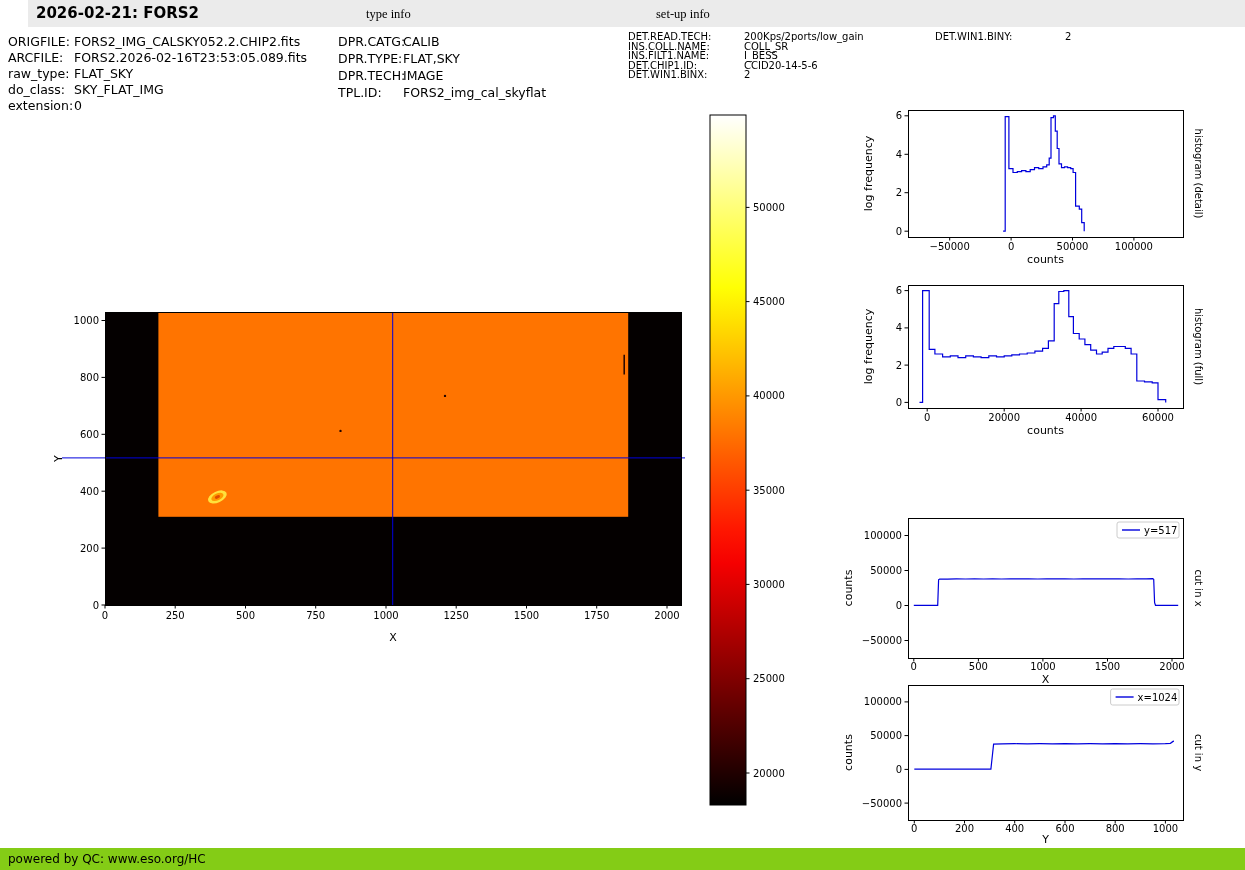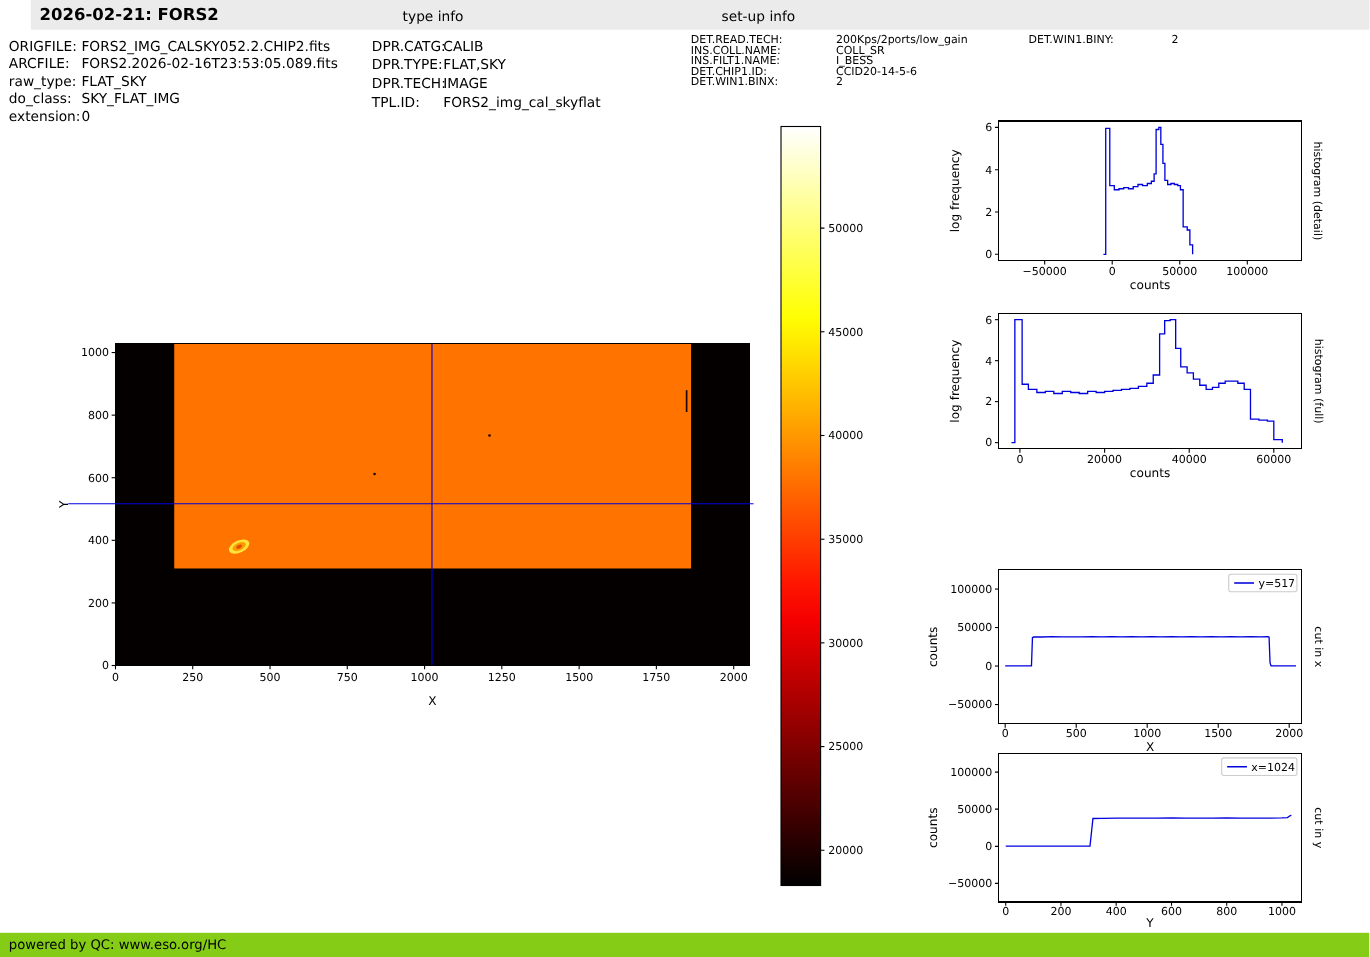--- a/index.html
+++ b/index.html
@@ -1,28 +1,28 @@
 <!DOCTYPE html>
 <html><head>
 <meta charset="utf-8">
 <style>
   html,body{margin:0;padding:0;}
   body{width:1245px;height:870px;position:relative;background:#ffffff;color:#000;
        font-family:"DejaVu Sans","Liberation Sans",sans-serif;overflow:hidden;}
   .header-bar{position:absolute;left:0;top:0;width:1245px;height:27px;background:#ebebeb;margin-left:28px;}
   .header-bar .title{position:absolute;left:8px;top:4px;font-size:15px;font-weight:bold;white-space:nowrap;}
-  .hdr{position:absolute;top:7px;font-size:12.5px;white-space:nowrap;}
+  .hdr{position:absolute;top:7px;font-size:12.5px;white-space:nowrap;font-family:Liberation Serif, serif;}
   .hdr.type{left:338px;}
   .hdr.setup{left:628px;}
   .kv{position:absolute;height:14px;font-size:12.5px;white-space:nowrap;}
   .kv .k{position:absolute;left:0;top:0;}
   .kv .v{position:absolute;top:0;}
   .kv-l{left:8px;}  .kv-l .v{left:66px;}
   .kv-m{left:338px;} .kv-m .v{left:65px;}
-  .kv-r{left:628px;font-size:10px;} .kv-r .v{left:132px;text-align:center;}
+  .kv-r{left:628px;font-size:10px;} .kv-r .v{left:116px;text-align:center;}
   .kv-fr{left:935px;font-size:10px;} .kv-fr .v{left:130px;}
   .footer-bar{position:absolute;left:0;top:848px;width:1245px;height:22px;background:#84cc16;font-size:12px;}
   .f-left{position:absolute;left:8px;top:4px;white-space:nowrap;}
   .f-right{position:absolute;right:8px;top:4px;white-space:nowrap;}
   #figure{position:absolute;left:0;top:100px;}
   #figure text{font-family:"DejaVu Sans","Liberation Sans",sans-serif;}
 </style>
 </head>
 <body>
 

